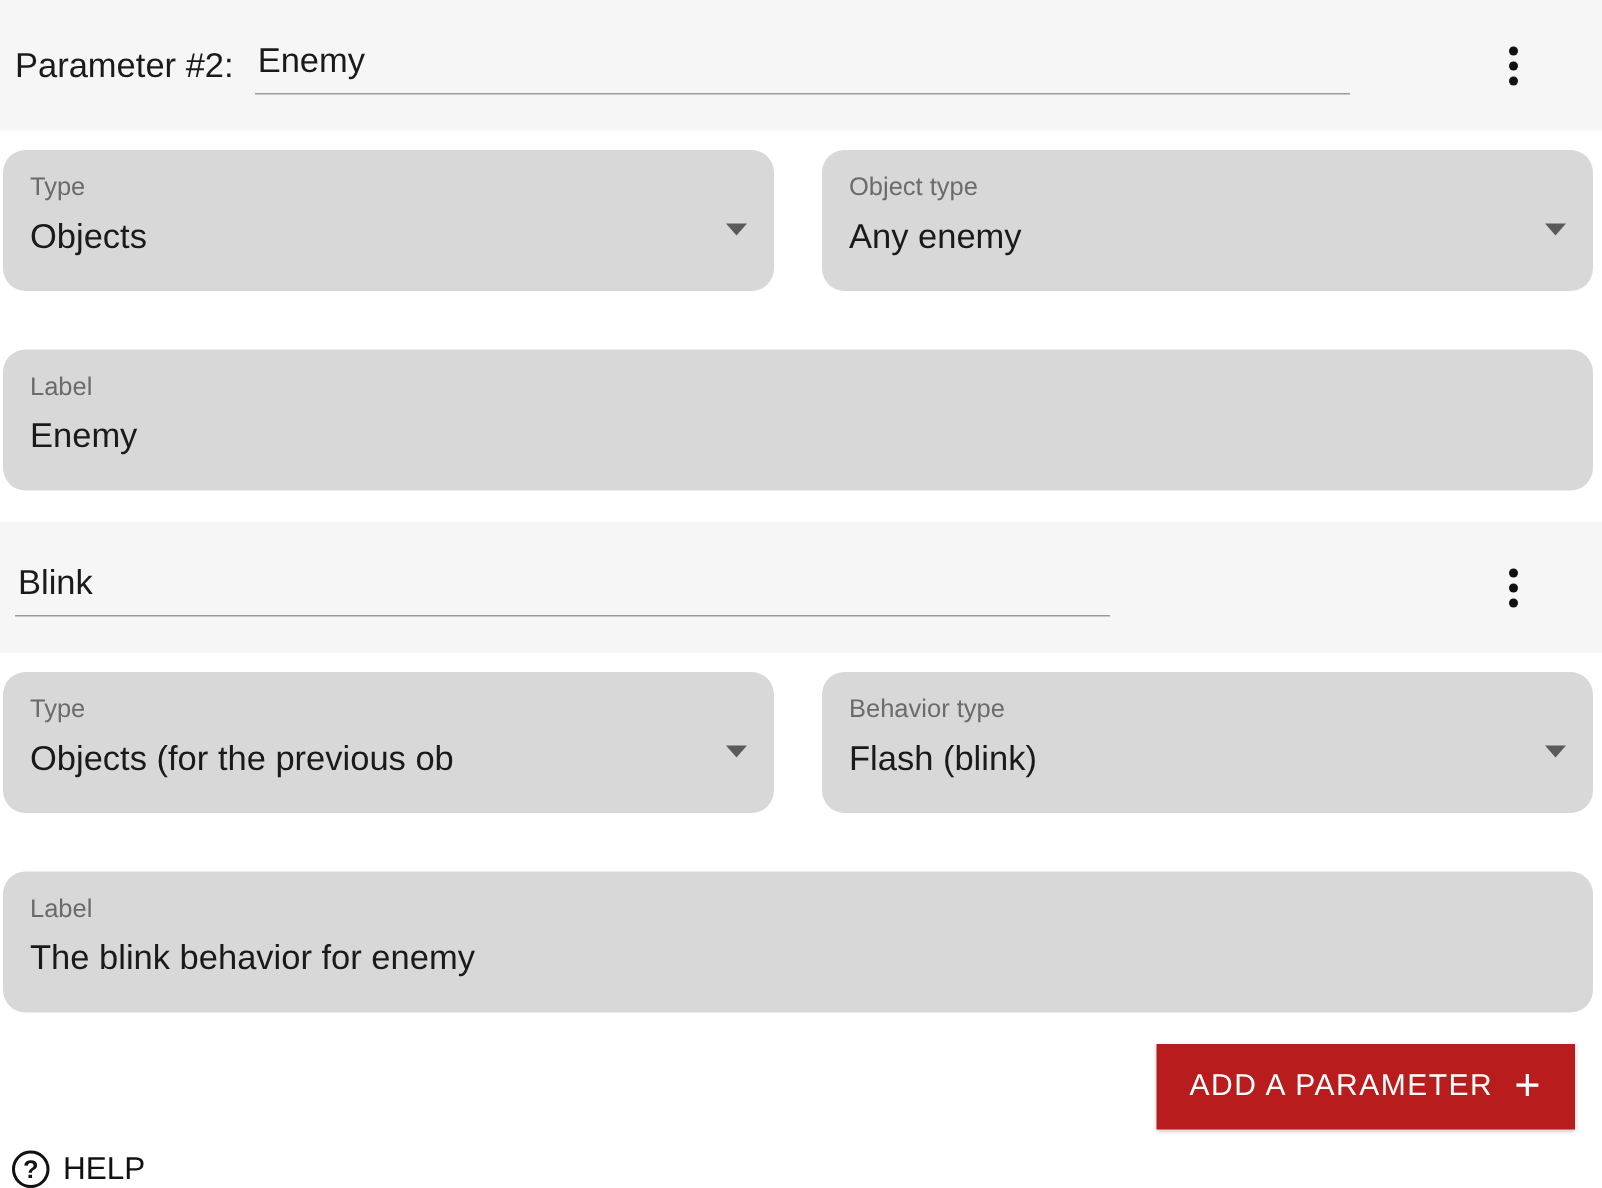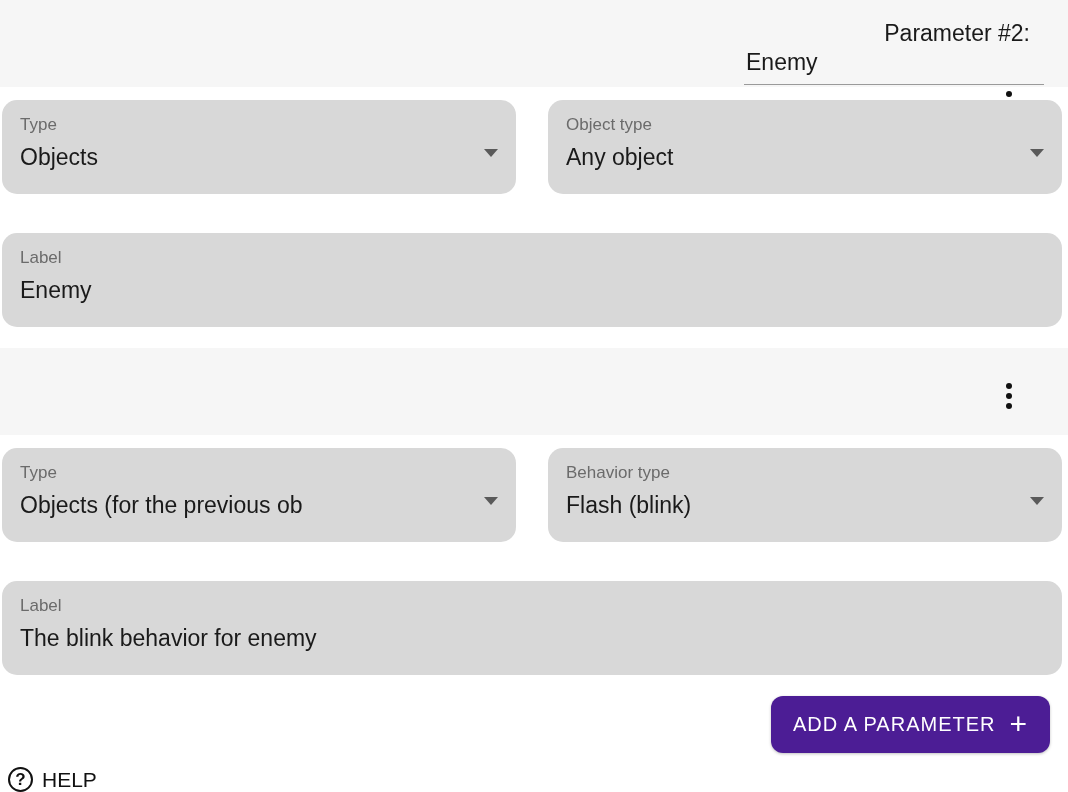--- a/index.html
+++ b/index.html
@@ -9,24 +9,23 @@
     font-family: "Liberation Sans", sans-serif;
     color: #1a1a1a;
     overflow: hidden;
     position: relative;
   }
 
   
   .param-header {
     background: #f6f6f6;
     display: flex;
-    align-items: flex-end;
+    align-items: center;
     padding: 20px 24px 20px 10px;
     height: 87px;
-    flex-direction: column;
   }
   .param-header .header-label {
     font-size: 23px;
     color: #1a1a1a;
     margin-right: 14px;
     white-space: nowrap;
   }
   .name-input {
     flex: 0 1 730px;
     border: none;
@@ -99,24 +98,24 @@
   }
 
   
   .button-row {
     display: flex;
     justify-content: flex-end;
     padding-right: 18px;
     margin-top: 21px;
   }
   .add-button {
-    background: #4c1d95;
+    background: #b91c1c;
     color: #ffffff;
     border: none;
-    border-radius: 12px;
+    border-radius: 0;
     font-family: "Liberation Sans", sans-serif;
     font-size: 20px;
     letter-spacing: 1px;
     text-transform: uppercase;
     padding: 0 22px;
     height: 57px;
     display: flex;
     align-items: center;
     gap: 14px;
     cursor: pointer;
@@ -171,33 +170,34 @@
 
 <div class="fields-block">
   <div class="field-row">
     <div class="filled-field dropdown">
       <span class="small-label">Type</span>
       <span class="field-value">Objects</span>
       <span class="dropdown-arrow"></span>
     </div>
     <div class="filled-field dropdown">
       <span class="small-label">Object type</span>
-      <span class="field-value">Any object</span>
+      <span class="field-value">Any enemy</span>
       <span class="dropdown-arrow"></span>
     </div>
   </div>
   <div class="field-row label-row">
     <div class="filled-field">
       <span class="small-label">Label</span>
       <span class="field-value">Enemy</span>
     </div>
   </div>
 </div>
 
 <div class="param-header" style="margin-top:21px;">
+  <input class="name-input" type="text" value="Blink" style="">
   <span class="header-spacer"></span>
   <button class="dots-button">
     <span class="dot"></span>
     <span class="dot"></span>
     <span class="dot"></span>
   </button>
 </div>
 
 <div class="fields-block">
   <div class="field-row">

